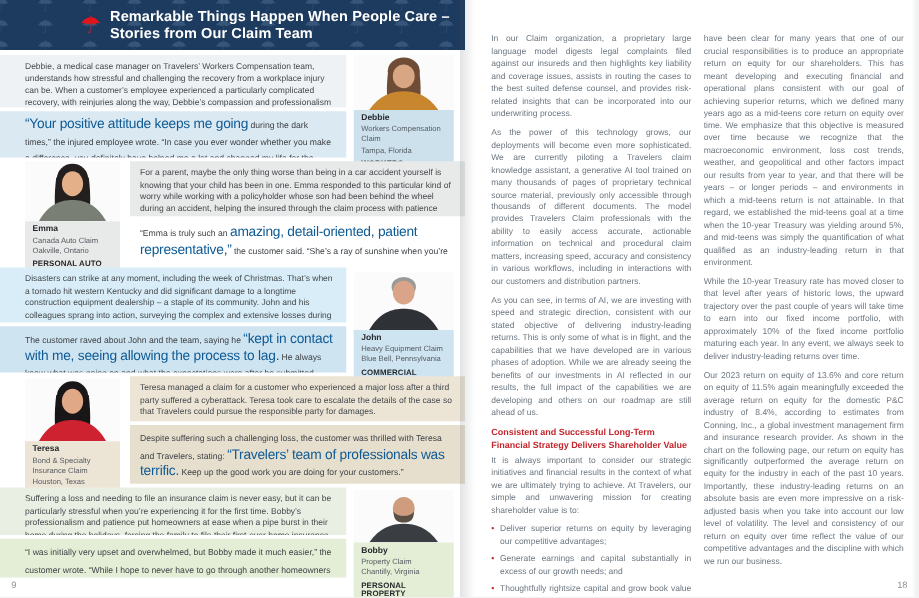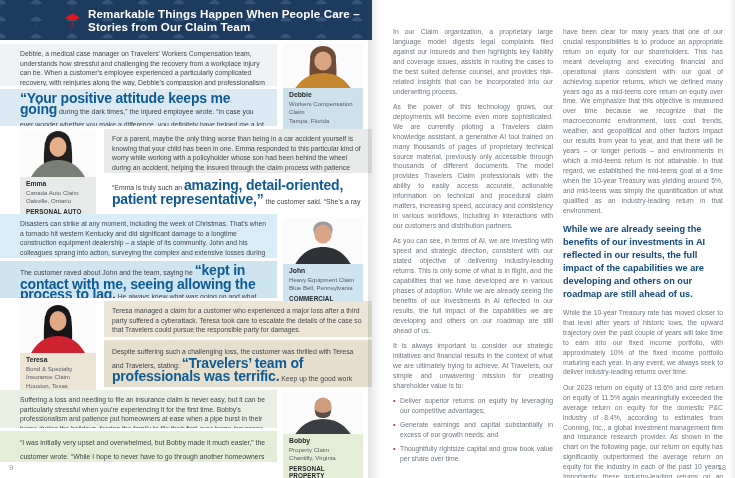--- a/index.html
+++ b/index.html
@@ -33,21 +33,21 @@
   .photo svg{display:block;width:100%;height:100%;}
   .caption{padding:3px 6px 3px 6px;flex:1;}
   .cap-name{font-size:6.8px;font-weight:bold;color:#26292c;margin-bottom:1.5px;}
   .cap-line{font-size:6.1px;color:#565c62;line-height:1.4;}
   .cap-cat{font-size:6.3px;font-weight:bold;color:#26292c;margin-top:2.5px;letter-spacing:0.1px;}
   .para{font-size:6.8px;line-height:1.42;color:#45494d;padding:5px 10px 4px 20px;overflow:hidden;}
   .para.indent{padding-left:8px;}
   .quoteblock{padding:4px 10px 4px 20px;margin-top:3px;flex:1;overflow:hidden;line-height:10.5px;}
   .quoteblock.indent{padding-left:8px;}
   .q-reg{font-size:6.9px;color:#3f4347;}
-  .q-big{font-size:14px;font-weight:bold;color:#0e5a94;letter-spacing:-0.2px;}
+  .q-big{font-size:11px;font-weight:normal;color:#0e5a94;letter-spacing:-0.2px;}
   
   .sec-debbie{height:82px;}
   .sec-debbie .para{background:#eff2f5;height:42px;flex:none;}
   .sec-debbie .quoteblock{background:#dbe9f2;}
   .sec-debbie .caption{background:#cde1ed;}
   .sec-debbie .photo{height:44px;}
   .sec-emma{height:82px;}
   .sec-emma .para{background:#e8e9e9;height:44px;flex:none;}
   .sec-emma .quoteblock{background:#ffffff;}
   .sec-emma .caption{background:#e8e9e9;}
@@ -240,39 +240,39 @@
   <div class="gutter"></div>
   <div class="edge-right"></div>
 
   <div class="page-right">
     <div class="cols">
 
       <div class="col">
         <p>In our Claim organization, a proprietary large language model digests legal complaints filed against our insureds and then highlights key liability and coverage issues, assists in routing the cases to the best suited defense counsel, and provides risk-related insights that can be incorporated into our underwriting process.</p>
         <p>As the power of this technology grows, our deployments will become even more sophisticated. We are currently piloting a Travelers claim knowledge assistant, a generative AI tool trained on many thousands of pages of proprietary technical source material, previously only accessible through thousands of different documents. The model provides Travelers Claim professionals with the ability to easily access accurate, actionable information on technical and procedural claim matters, increasing speed, accuracy and consistency in various workflows, including in interactions with our customers and distribution partners.</p>
         <p>As you can see, in terms of AI, we are investing with speed and strategic direction, consistent with our stated objective of delivering industry-leading returns. This is only some of what is in flight, and the capabilities that we have developed are in various phases of adoption. While we are already seeing the benefits of our investments in AI reflected in our results, the full impact of the capabilities we are developing and others on our roadmap are still ahead of us.</p>
+        <div class="red-head">Consistent and Successful Long-Term Financial Strategy Delivers Shareholder Value</div>
         <p>It is always important to consider our strategic initiatives and financial results in the context of what we are ultimately trying to achieve. At Travelers, our simple and unwavering mission for creating shareholder value is to:</p>
         <div class="bullet">
           <span class="mark">•</span>
           <span class="btxt">Deliver superior returns on equity by leveraging our competitive advantages;</span>
         </div>
         <div class="bullet">
           <span class="mark">•</span>
           <span class="btxt">Generate earnings and capital substantially in excess of our growth needs; and</span>
         </div>
         <div class="bullet">
           <span class="mark">•</span>
           <span class="btxt">Thoughtfully rightsize capital and grow book value per share over time.</span>
         </div>
 
       </div>
 
       <div class="col">
         <p>have been clear for many years that one of our crucial responsibilities is to produce an appropriate return on equity for our shareholders. This has meant developing and executing financial and operational plans consistent with our goal of achieving superior returns, which we defined many years ago as a mid-teens core return on equity over time. We emphasize that this objective is measured over time because we recognize that the macroeconomic environment, loss cost trends, weather, and geopolitical and other factors impact our results from year to year, and that there will be years – or longer periods – and environments in which a mid-teens return is not attainable. In that regard, we established the mid-teens goal at a time when the 10-year Treasury was yielding around 5%, and mid-teens was simply the quantification of what qualified as an industry-leading return in that environment.</p>
-        <div class="pull-quote">While we are already seeing the benefits of our investments in AI reflected in our results, the full impact of the capabilities we are developing and others on our roadmap are still ahead of us.</div>
         <p>While the 10-year Treasury rate has moved closer to that level after years of historic lows, the upward trajectory over the past couple of years will take time to earn into our fixed income portfolio, with approximately 10% of the fixed income portfolio maturing each year. In any event, we always seek to deliver industry-leading returns over time.</p>
         <p>Our 2023 return on equity of 13.6% and core return on equity of 11.5% again meaningfully exceeded the average return on equity for the domestic P&amp;C industry of 8.4%, according to estimates from Conning, Inc., a global investment management firm and insurance research provider. As shown in the chart on the following page, our return on equity has significantly outperformed the average return on equity for the industry in each of the past 10 years. Importantly, these industry-leading returns on an absolute basis are even more impressive on a risk-adjusted basis when you take into account our low level of volatility. The level and consistency of our return on equity over time reflect the value of our competitive advantages and the discipline with which we run our business.</p>
       </div>
 
     </div>
     <div class="pageno pr">18</div>
   </div>
 
 </div>
 

